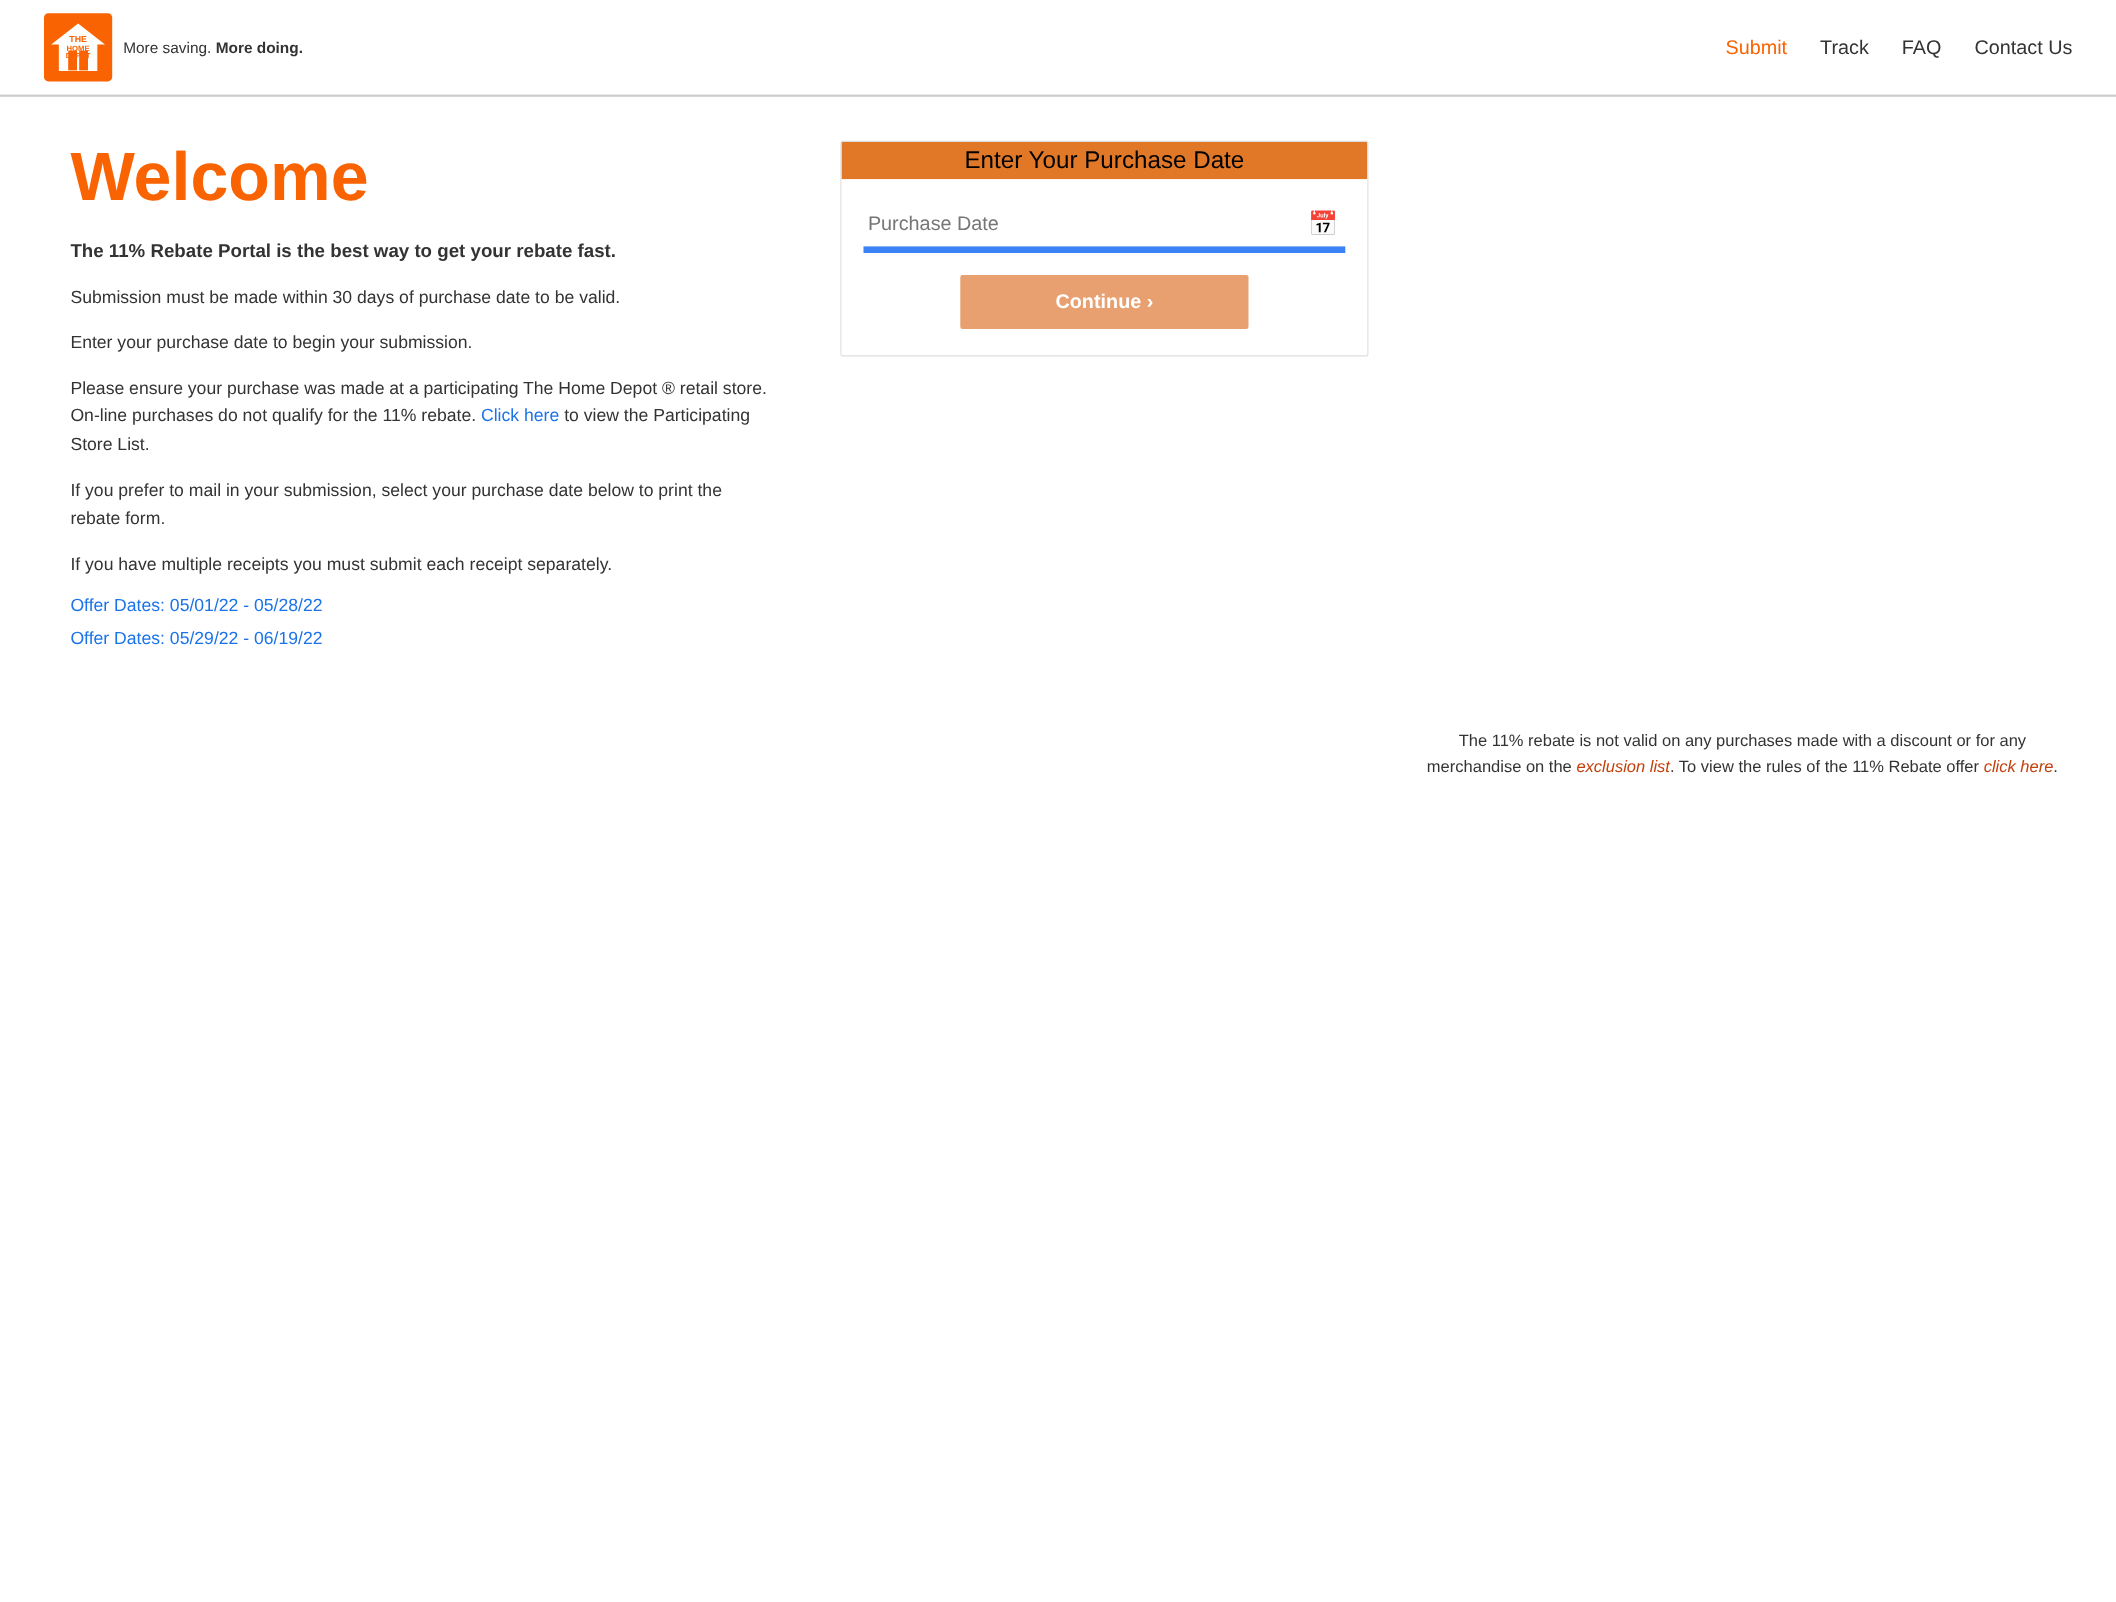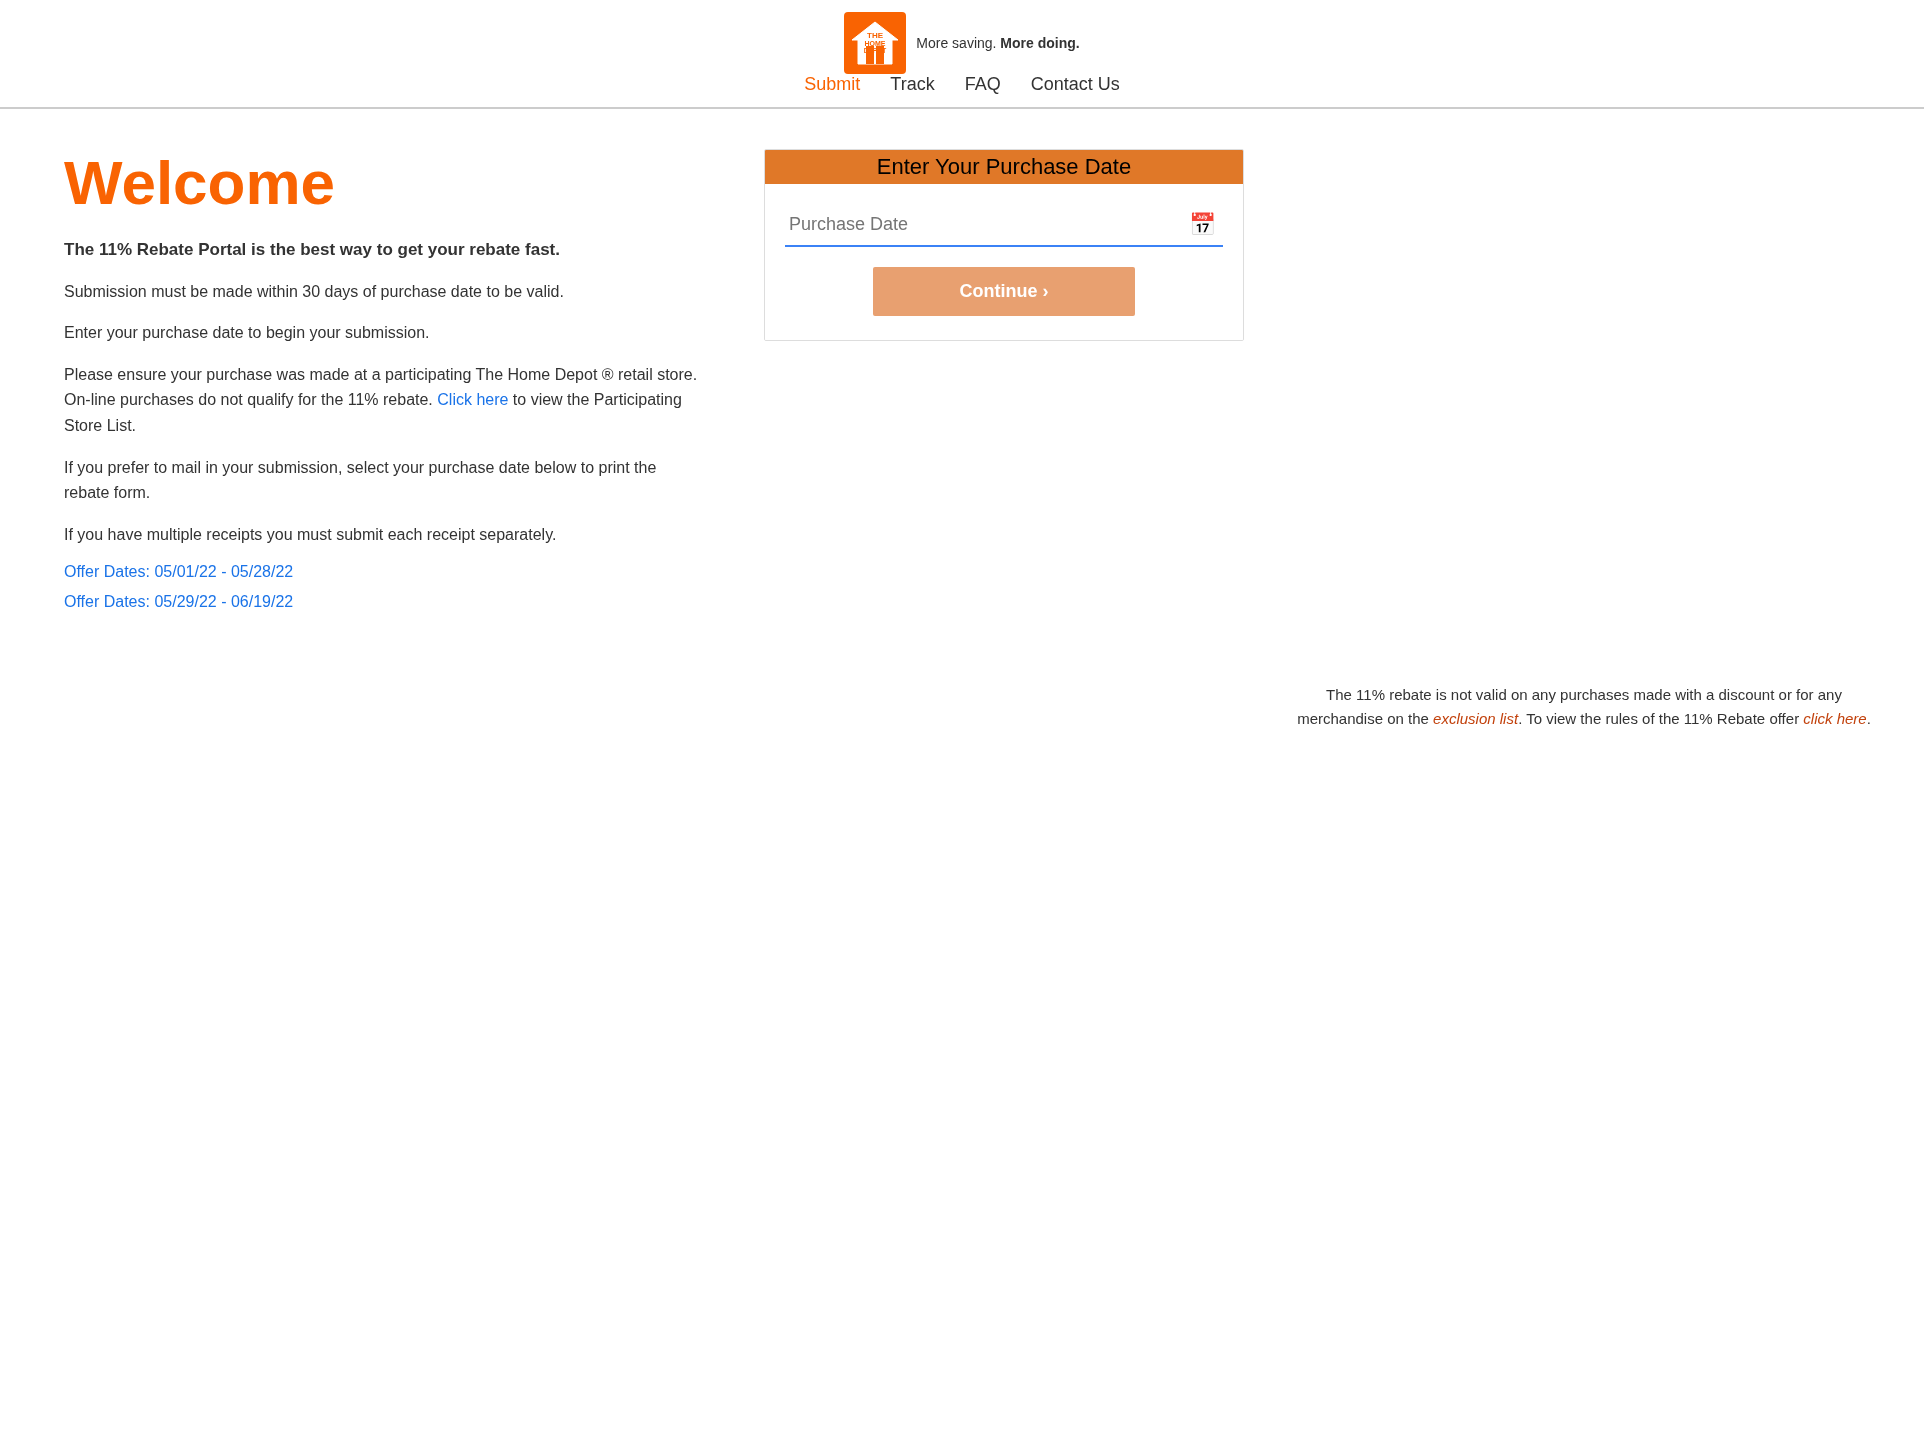--- a/index.html
+++ b/index.html
@@ -5,21 +5,20 @@
     * { box-sizing: border-box; margin: 0; padding: 0; }
     body { font-family: Arial, Helvetica, sans-serif; background: #fff; color: #333; }
 
     
     .header {
       display: flex;
       align-items: center;
       justify-content: space-between;
       padding: 12px 40px;
       border-bottom: 2px solid #ccc;
-      flex-direction: column;
     }
     .logo-area {
       display: flex;
       align-items: center;
       gap: 10px;
     }
     .logo-box {
       width: 62px;
       height: 62px;
       background: #f96302;
@@ -119,21 +118,21 @@
       font-weight: normal;
       text-align: center;
       padding: 4px 20px;
     }
     .form-body {
       padding: 20px 20px 24px 20px;
       background: #fff;
     }
     .date-input-wrap {
       position: relative;
-      border-bottom: 2px solid #3b82f6;
+      border-bottom: 6px solid #3b82f6;
       margin-bottom: 20px;
     }
     .date-input {
       width: 100%;
       border: none;
       outline: none;
       font-size: 18px;
       color: #aaa;
       padding: 10px 40px 10px 4px;
       background: transparent;

